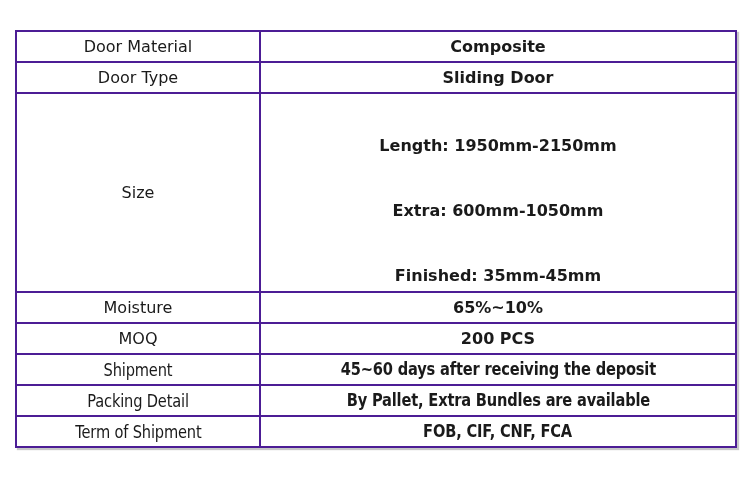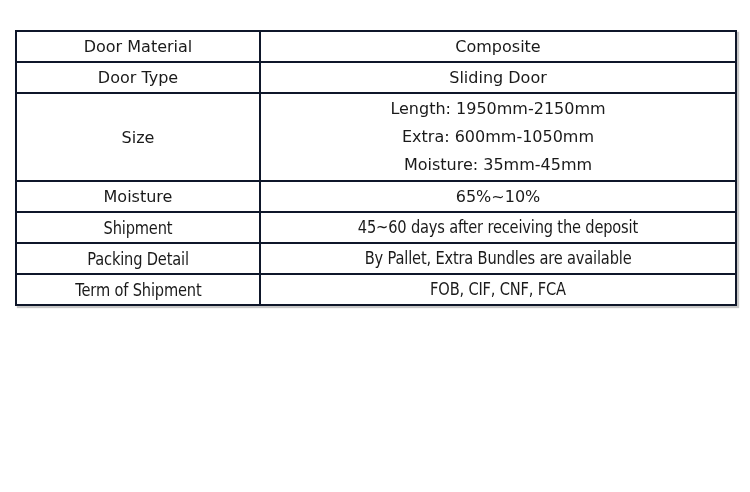--- a/index.html
+++ b/index.html
@@ -19,40 +19,42 @@
     position: absolute;
     left: 15px;
     top: 30px;
     width: 722px;
     border-collapse: collapse;
     table-layout: fixed;
     background: #ffffff;
     box-shadow: 2px 2px 1px rgba(130,130,130,0.45);
   }
   table.spec-table td {
-    border: 2px solid #0f172a;
+    border: 2px solid #4c1d95;
     color: #1a1a1a;
     font-size: 16px;
     vertical-align: middle;
     padding: 1px 10px;
     overflow: hidden;
   }
   td.label-cell {
     width: 222px;
     text-align: center;
   }
   td.value-cell {
     text-align: center;
   }
   .line {
     line-height: 27px;
     white-space: nowrap;
+    font-weight: bold;
   }
   tr.multi .line {
     line-height: 28px;
+    margin-top: 37px;
   }
   
   .cond .txt {
     display: inline-block;
     transform: scaleX(0.86);
     transform-origin: center center;
     font-size: 17px;
     letter-spacing: -0.2px;
   }
   td.align-left {
@@ -79,27 +81,33 @@
           <td class="label-cell"><span class="txt">Door Type</span></td>
           <td class="value-cell">
             <div class="line"><span class="txt">Sliding Door</span></div>
           </td>
         </tr>
         <tr class="multi">
           <td class="label-cell"><span class="txt">Size</span></td>
           <td class="value-cell">
             <div class="line"><span class="txt">Length: 1950mm-2150mm</span></div>
             <div class="line"><span class="txt">Extra: 600mm-1050mm</span></div>
-            <div class="line"><span class="txt">Moisture: 35mm-45mm</span></div>
+            <div class="line"><span class="txt">Finished: 35mm-45mm</span></div>
           </td>
         </tr>
         <tr>
           <td class="label-cell"><span class="txt">Moisture</span></td>
           <td class="value-cell">
             <div class="line"><span class="txt">65%~10%</span></div>
+          </td>
+        </tr>
+        <tr>
+          <td class="label-cell"><span class="txt">MOQ</span></td>
+          <td class="value-cell">
+            <div class="line"><span class="txt">200 PCS</span></div>
           </td>
         </tr>
         <tr class="cond">
           <td class="label-cell"><span class="txt">Shipment</span></td>
           <td class="value-cell">
             <div class="line"><span class="txt">45~60 days after receiving the deposit</span></div>
           </td>
         </tr>
         <tr class="cond">
           <td class="label-cell"><span class="txt">Packing Detail</span></td>

